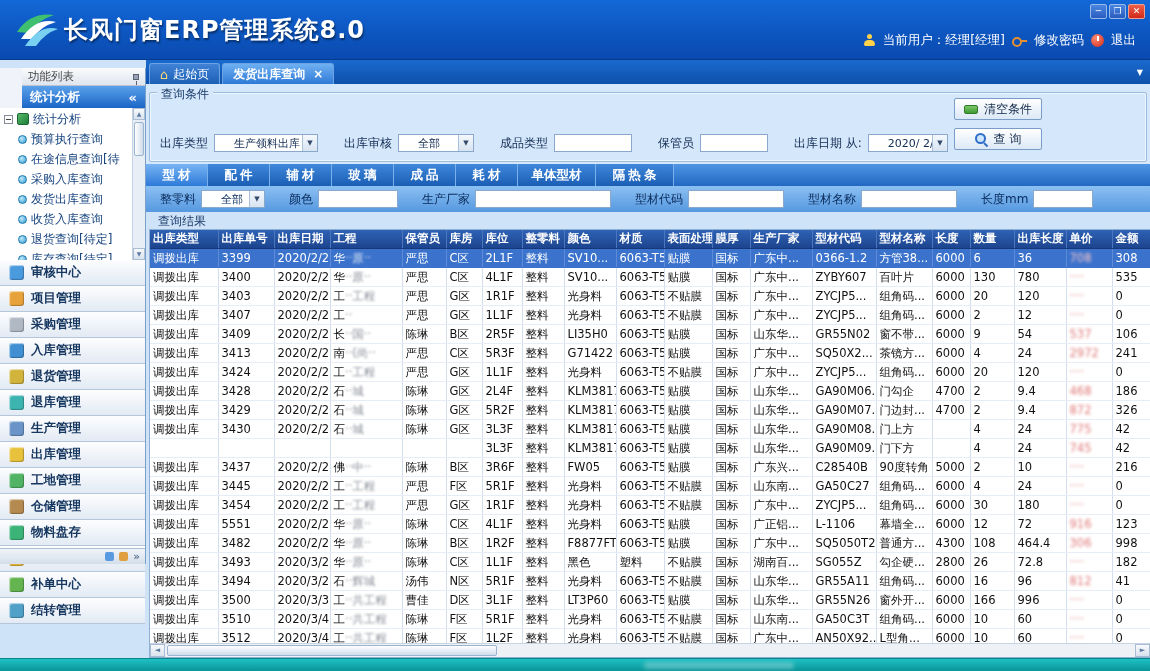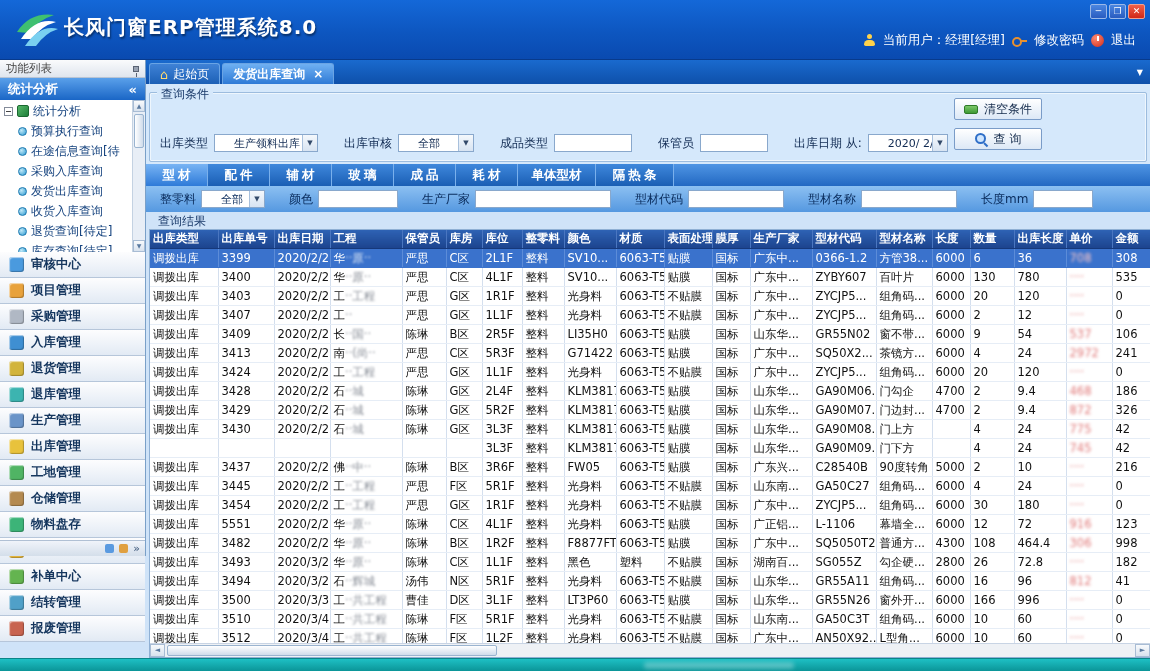--- a/index.html
+++ b/index.html
@@ -4,42 +4,42 @@
 <style>
   * { margin:0; padding:0; box-sizing:border-box; font-family:"DejaVu Sans","Liberation Sans",sans-serif; }
   html,body { width:1150px; height:671px; overflow:hidden; background:#cfe3f8; }
   #app { position:relative; width:1150px; height:671px; overflow:hidden; }
 
   
   .titlebar { position:absolute; left:0; top:0; width:1150px; height:60px;
     background:linear-gradient(180deg,#1468d8 0%,#0d56c0 55%,#0a4ab0 100%);
     border-bottom:1px solid #083a8c; }
   .logo { position:absolute; left:14px; top:10px; width:44px; height:40px; }
-  .app-title { position:absolute; left:64px; top:14px; color:#fff; font-size:20px; font-weight:bold;
+  .app-title { position:absolute; left:64px; top:14px; color:#fff; font-size:24px; font-weight:bold;
     letter-spacing:1px; text-shadow:1px 2px 2px rgba(0,0,0,.45); white-space:nowrap; }
   .win-btns { position:absolute; right:5px; top:4px; display:flex; gap:2px; }
   .win-btn { width:17px; height:15px; font-size:9px; line-height:13px; text-align:center; color:#fff;
     background:linear-gradient(#4a86e0,#2a5cc0); border:1px solid #9ab8e8; border-radius:2px; cursor:pointer; }
   .win-btn.close { background:linear-gradient(#f06048,#d02818); border-color:#f0a090; }
   .user-area { position:absolute; right:14px; top:32px; display:flex; align-items:center; gap:7px;
     color:#fff; font-size:12.5px; white-space:nowrap; }
   .user-area .lnk { cursor:pointer; }
   .ic-user { position:relative; width:13px; height:13px; display:inline-block; }
   .ic-user::before { content:""; position:absolute; left:4px; top:0; width:5px; height:5px; border-radius:50%; background:#ffd24a; }
   .ic-user::after { content:""; position:absolute; left:1px; top:6px; width:11px; height:6px; border-radius:5px 5px 2px 2px; background:#ffd24a; }
   .ic-key { position:relative; width:15px; height:14px; display:inline-block; }
   .ic-key::before { content:""; position:absolute; left:0; top:3px; width:6px; height:6px; border:2px solid #e89030; border-radius:50%; }
   .ic-key::after { content:""; position:absolute; left:9px; top:6px; width:6px; height:2px; background:#e89030; box-shadow:3px 2px 0 -1px #e89030; }
   .ic-power { position:relative; width:13px; height:13px; border-radius:50%;
     background:radial-gradient(circle at 35% 30%,#ff8a70,#d02818); display:inline-block; }
   .ic-power::after { content:""; position:absolute; left:6px; top:2px; width:2px; height:5px; background:#fff; }
 
   
-  .sidebar { position:absolute; left:0; top:60px; width:146px; height:496px; background:#f0f4fa;
-    border-right:1px solid #7aa0c8; }
+  .sidebar { position:absolute; left:0; top:68px; width:146px; height:496px; background:#f0f4fa;
+    border-right:1px solid #7aa0c8;padding-left:22px; }
   .sb-header { height:18px; background:linear-gradient(#fafbfc,#dfe5ee); border-bottom:1px solid #b8c4d4;
     color:#444; font-size:11.5px; padding:1px 6px; display:flex; align-items:center; justify-content:space-between; }
   .ic-pin { position:relative; width:6px; height:6px; background:#99a2b2; border:1px solid #5a6373; display:inline-block; }
   .ic-pin::after { content:""; position:absolute; left:2px; top:6px; width:1px; height:4px; background:#5a6373; }
   .sb-group { height:22px; background:linear-gradient(#5aa0ea,#1a66c6); color:#fff; font-size:12.5px; font-weight:bold;
     padding:0 8px; display:flex; align-items:center; justify-content:space-between; }
   .sb-group .collapse { font-size:13px; cursor:pointer; }
   .tree-area { position:absolute; left:0; top:40px; width:145px; height:152px; background:#fff; overflow:hidden; }
   .tree-list { padding:1px 0 0 4px; }
   .tree-row { height:20px; display:flex; align-items:center; gap:4px; font-size:12px; color:#14427e;
@@ -280,24 +280,20 @@
           <span>财务管理</span>
         </div>
         <div class="nav-item">
           <span class="nav-ic" style="background: rgb(100, 180, 80);"></span>
           <span>补单中心</span>
         </div>
         <div class="nav-item">
           <span class="nav-ic" style="background: rgb(80, 160, 200);"></span>
           <span>结转管理</span>
         </div>
-        <div class="nav-item">
-          <span class="nav-ic" style="background: rgb(200, 100, 80);"></span>
-          <span>报废管理</span>
-        </div>
       </div>
     <div class="sb-bottom">
       <span class="mini-ic" style="background:#5a9ae0"></span>
       <span class="mini-ic" style="background:#e0a040"></span>
       <span class="sb-more">»</span>
     </div>
   </div>
 
   <div class="content">
     <div class="tabbar">

